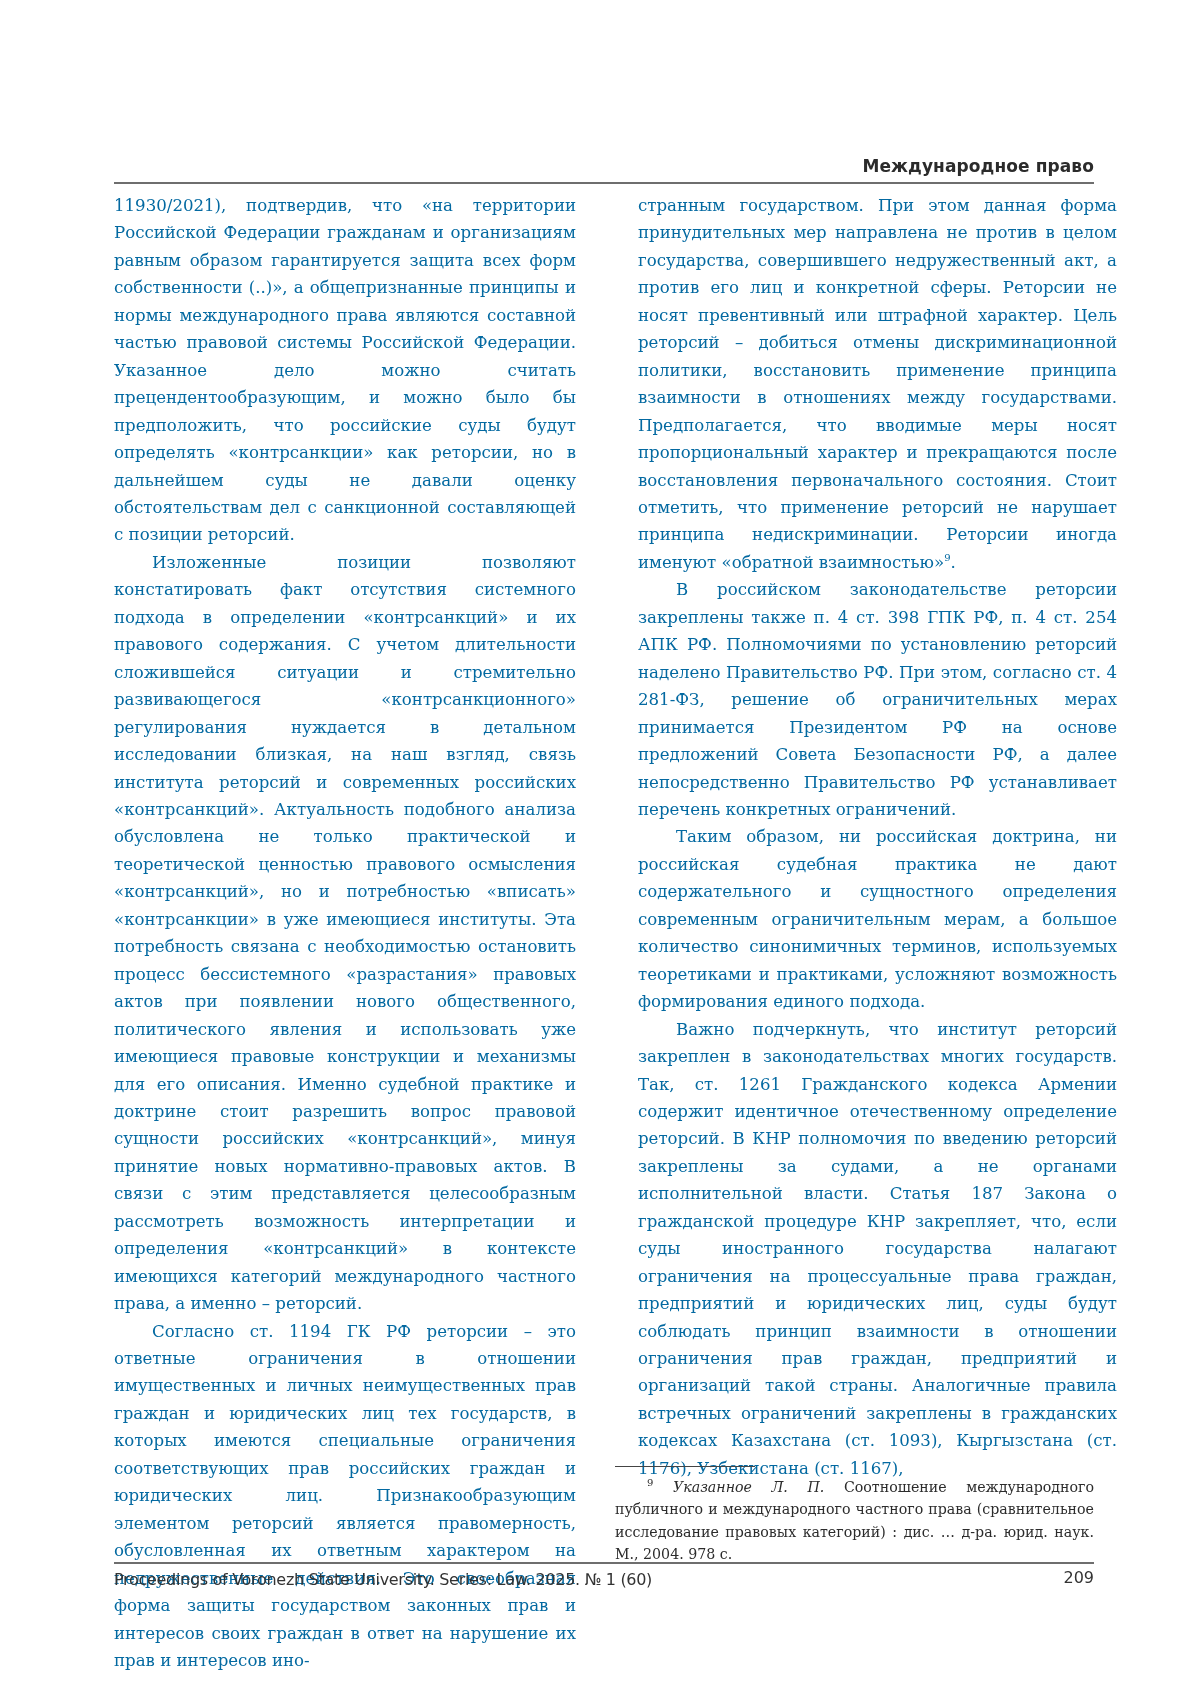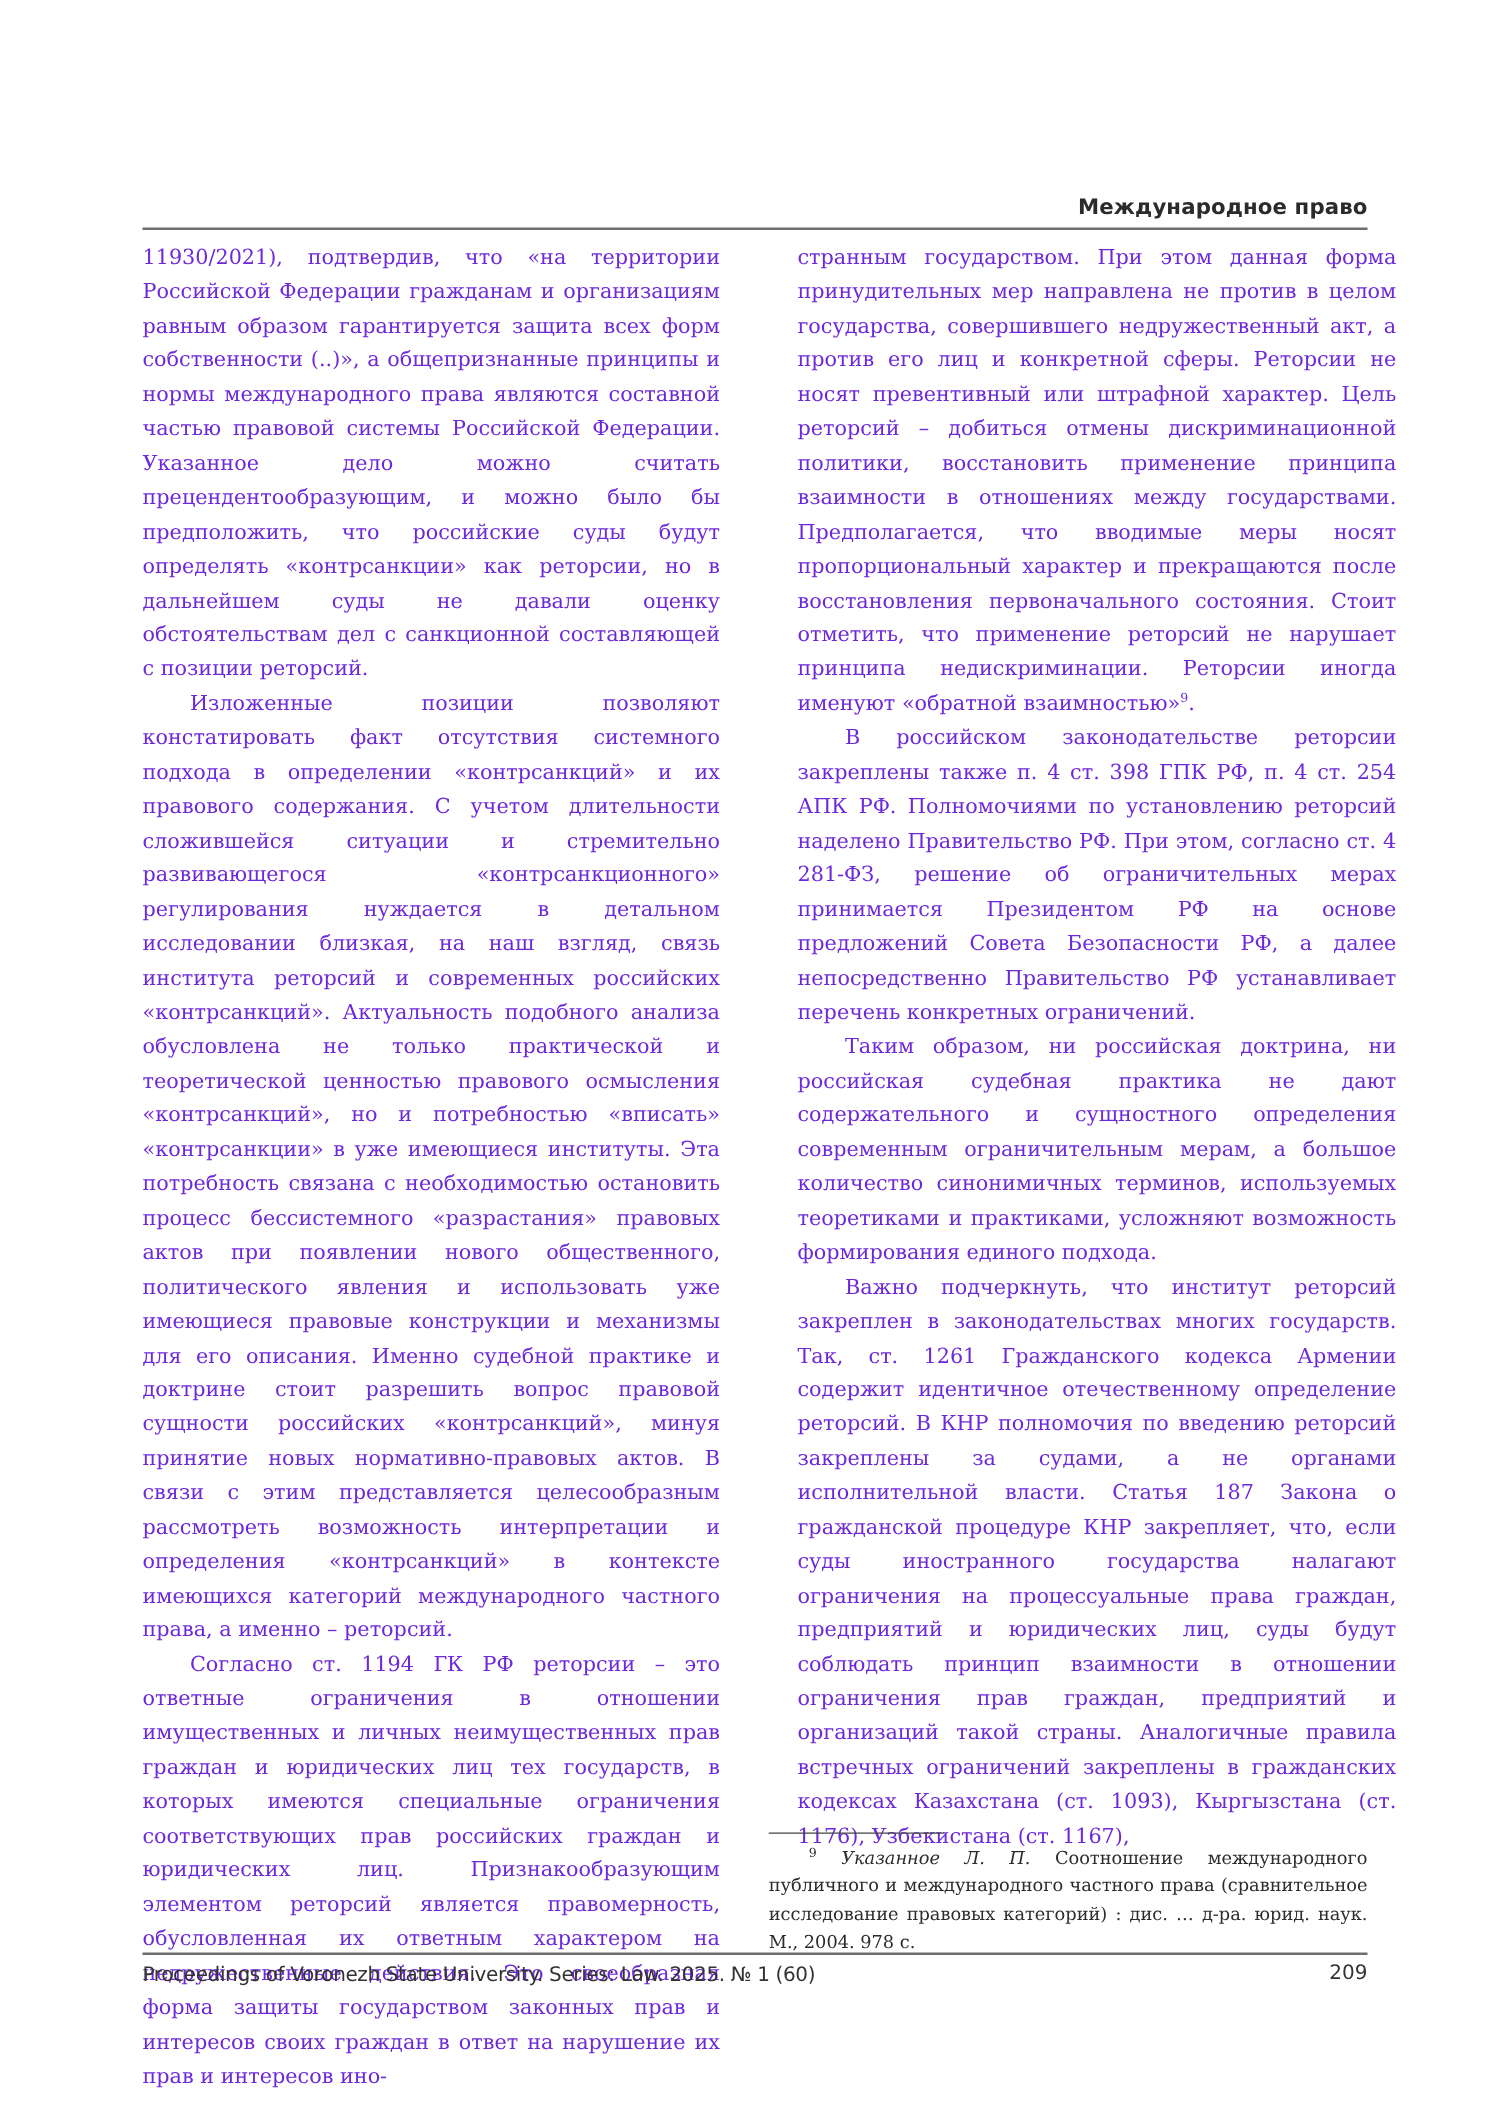--- a/index.html
+++ b/index.html
@@ -9,21 +9,21 @@
     border-bottom: 2px solid #6e6e6e;
   }
   .header-title {
     position: absolute; right: 0; bottom: 6px;
     font-family: "DejaVu Sans", sans-serif; font-weight: bold; font-size: 17px; color: #2b2b2b;
     letter-spacing: 0.1px;
   }
   .col {
     position: absolute; top: 192px; width: 462px;
     font-family: "DejaVu Serif", serif; font-size: 16.6px; line-height: 27.45px;
-    text-align: justify; hyphens: manual; color: #6d28d9;
+    text-align: justify; hyphens: manual; color: #0369a1;
   }
   .col-left { left: 114px; }
   .col-right { left: 638px; width: 479px; }
   .col p { margin: 0; }
   .col p.indent { text-indent: 38px; }
   sup { font-size: 10px; line-height: 0; vertical-align: super; }
   .fn-rule {
     position: absolute; left: 615px; top: 1466px; width: 140px; height: 0;
     border-top: 1px solid #444;
   }

